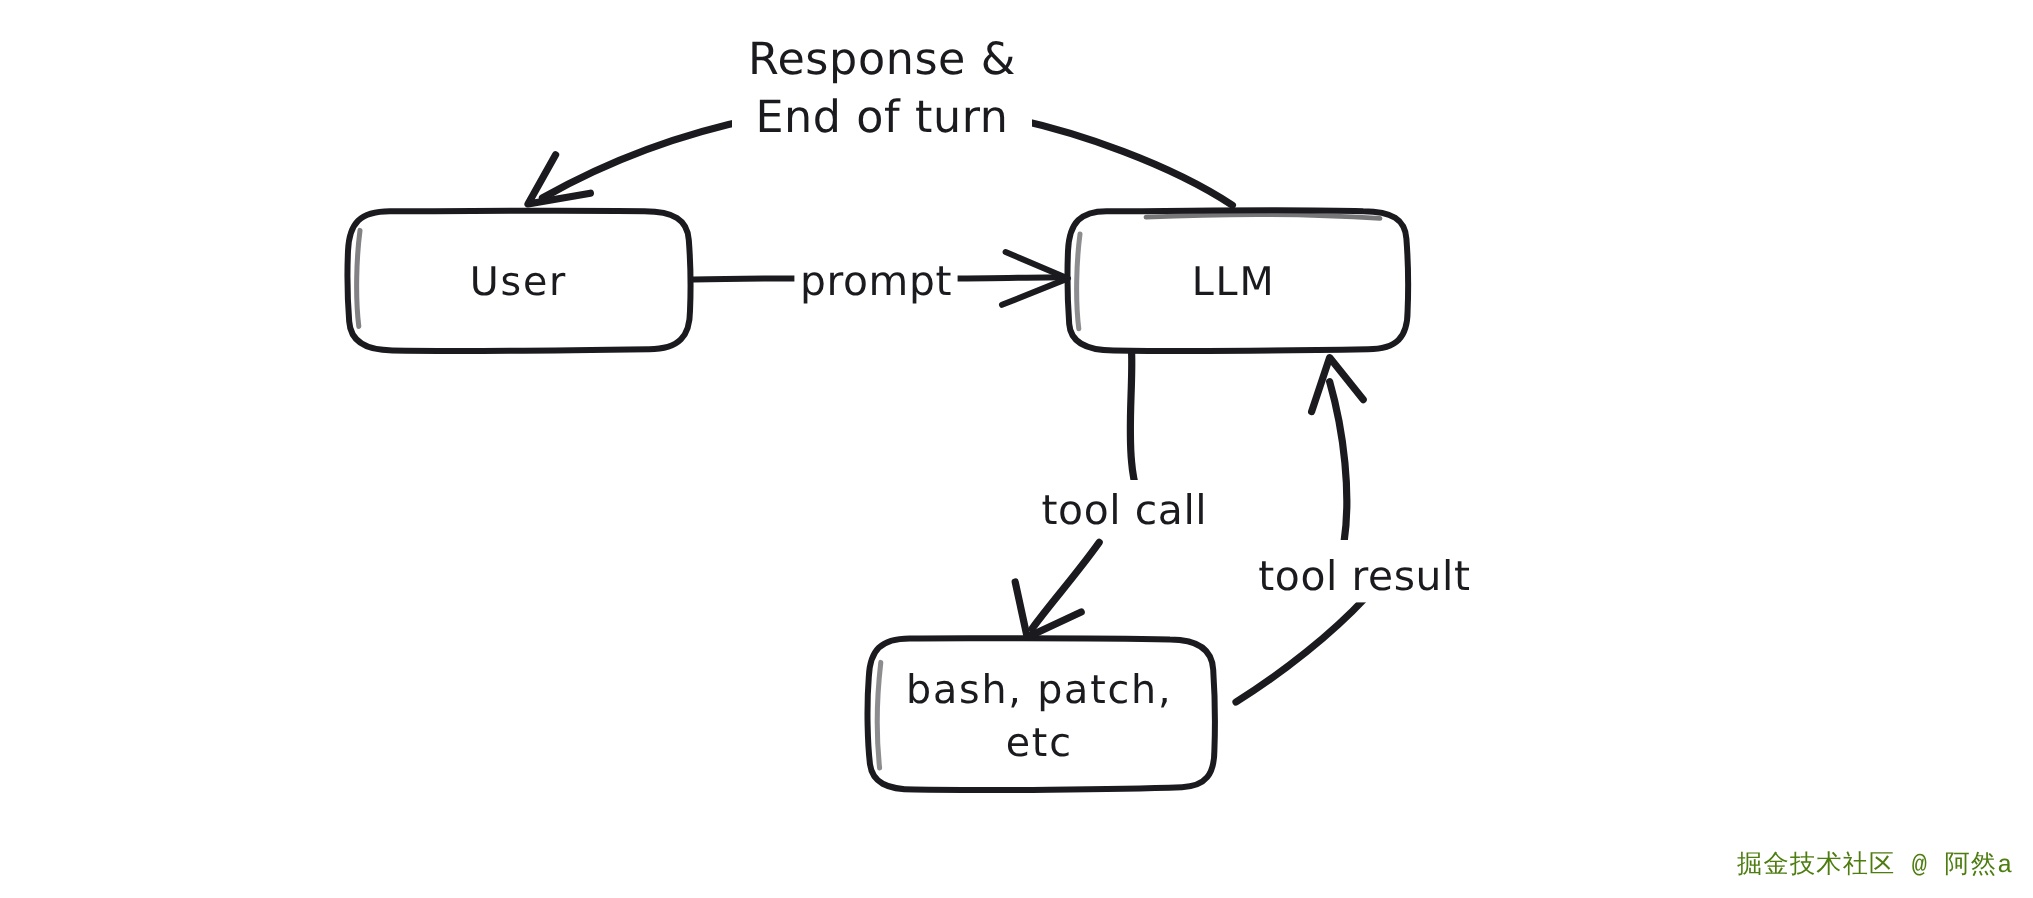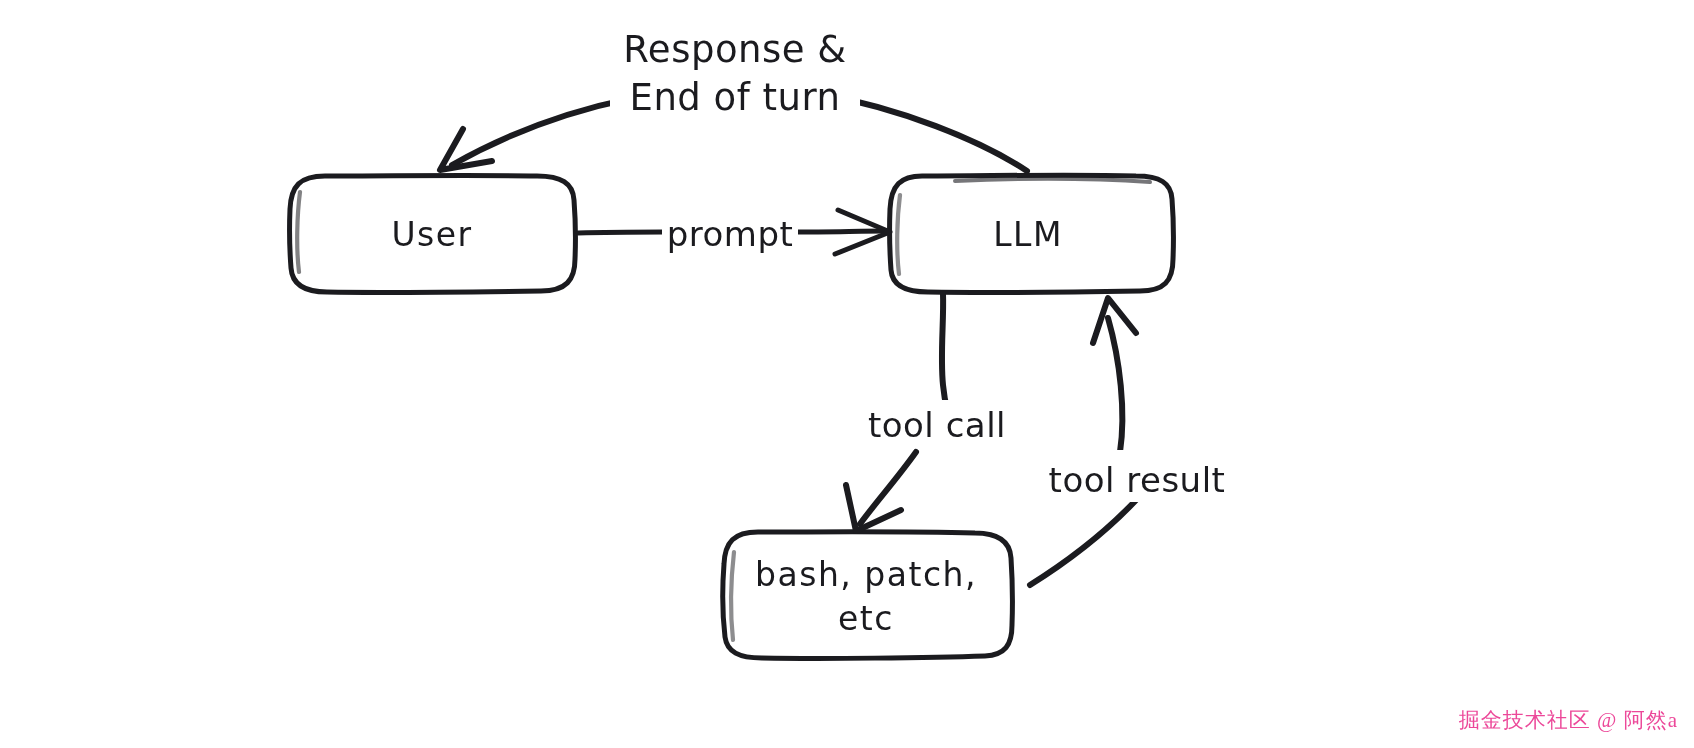--- a/index.html
+++ b/index.html
@@ -47,23 +47,23 @@
     fill: #ffffff;
     stroke: #1b1b1f;
     stroke-width: 5;
     stroke-linecap: round;
     stroke-linejoin: round;
   }
   .watermark {
     position: absolute;
     right: 16px;
     bottom: 14px;
-    font-family: Liberation Serif, serif;
+    font-family: Liberation Mono, monospace;
     font-size: 21px;
-    color: #ec4899;
+    color: #4d7c0f;
     white-space: nowrap;
     letter-spacing: 1px;
   }
 </style>
 </head>
 <body>
 
 <svg id="canvas" viewBox="0 0 1694 748" xmlns="http://www.w3.org/2000/svg">
 
   <g>

